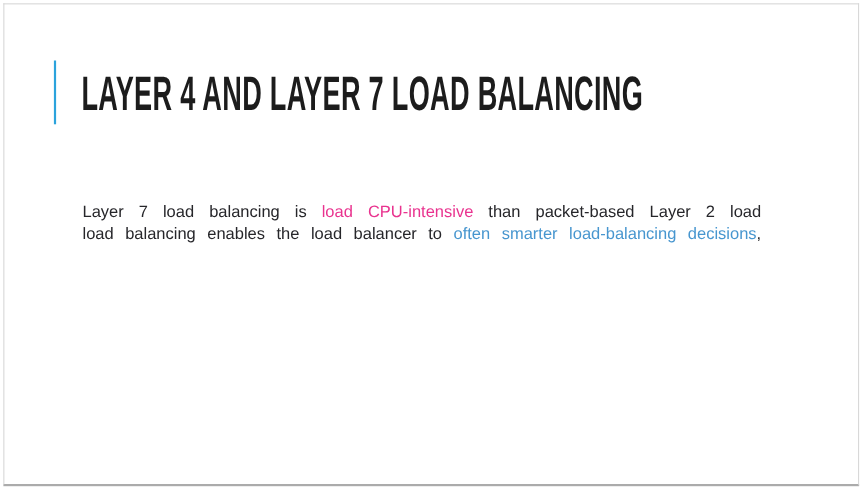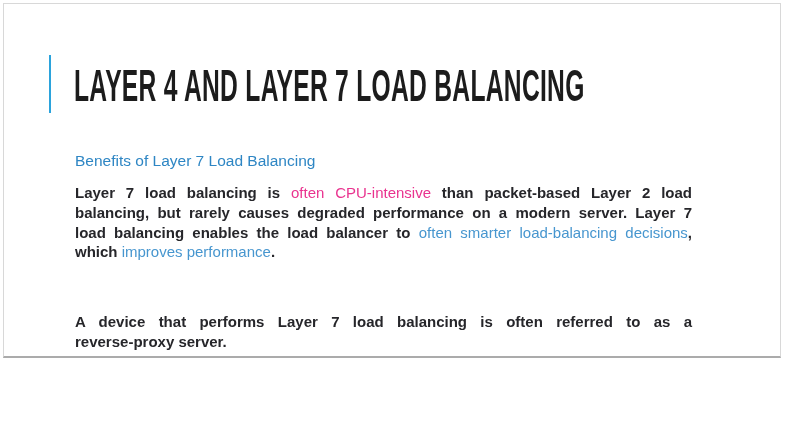--- a/index.html
+++ b/index.html
@@ -13,21 +13,21 @@
     width: 786px;
     height: 443px;
     background: #ffffff;
     overflow: hidden;
   }
   .slide {
     position: absolute;
     left: 3px;
     top: 3px;
     width: 778px;
-    height: 355px;
+    height: 439px;
     background: #ffffff;
     border: 1px solid var(--border, #d8d8d8);
     border-bottom: 2px solid var(--border_bottom, #ababab);
     box-sizing: border-box;
   }
   .accent-bar {
     position: absolute;
     left: 45px;
     top: 51px;
     width: 2px;
@@ -65,36 +65,29 @@
   }
   .para-1 { top: 179px; }
   .para-2 { top: 308px; }
   .tline {
     text-align: justify;
     text-align-last: justify;
   }
   .tline.last {
     text-align-last: left;
   }
-  .seg-body { color: var(--body, #26262a); font-weight: bold; }
+  .seg-body { color: var(--body, #26262a); }
   .seg-pink { color: var(--pink, #e9338f); }
   .seg-link { color: var(--link, #4796cf); }
 </style>
 </head>
 <body>
 
 <div class="canvas">
   <div class="slide">
     <div class="accent-bar"></div>
     <div class="slide-title">LAYER 4 AND LAYER 7 LOAD BALANCING</div>
-    <div class="section-heading">Benefits of Layer 7 Load Balancing</div>
     <div class="body-para para-1">
-        <div class="tline"><span class="seg-body">Layer 7 load balancing is </span><span class="seg-pink">often CPU-intensive</span><span class="seg-body"> than packet-based Layer 2 load</span></div>
-        <div class="tline"><span class="seg-body">balancing, but rarely causes degraded performance on a modern server. Layer 7</span></div>
+        <div class="tline"><span class="seg-body">Layer 7 load balancing is </span><span class="seg-pink">load CPU-intensive</span><span class="seg-body"> than packet-based Layer 2 load</span></div>
         <div class="tline"><span class="seg-body">load balancing enables the load balancer to </span><span class="seg-link">often smarter load-balancing decisions</span><span class="seg-body">,</span></div>
-        <div class="tline last"><span class="seg-body">which </span><span class="seg-link">improves performance</span><span class="seg-body">.</span></div>
-      </div>
-    <div class="body-para para-2">
-        <div class="tline"><span class="seg-body">A device that performs Layer 7 load balancing is often referred to as a</span></div>
-        <div class="tline last"><span class="seg-body">reverse-proxy server.</span></div>
       </div>
   </div>
 </div>
 
 </body></html>

